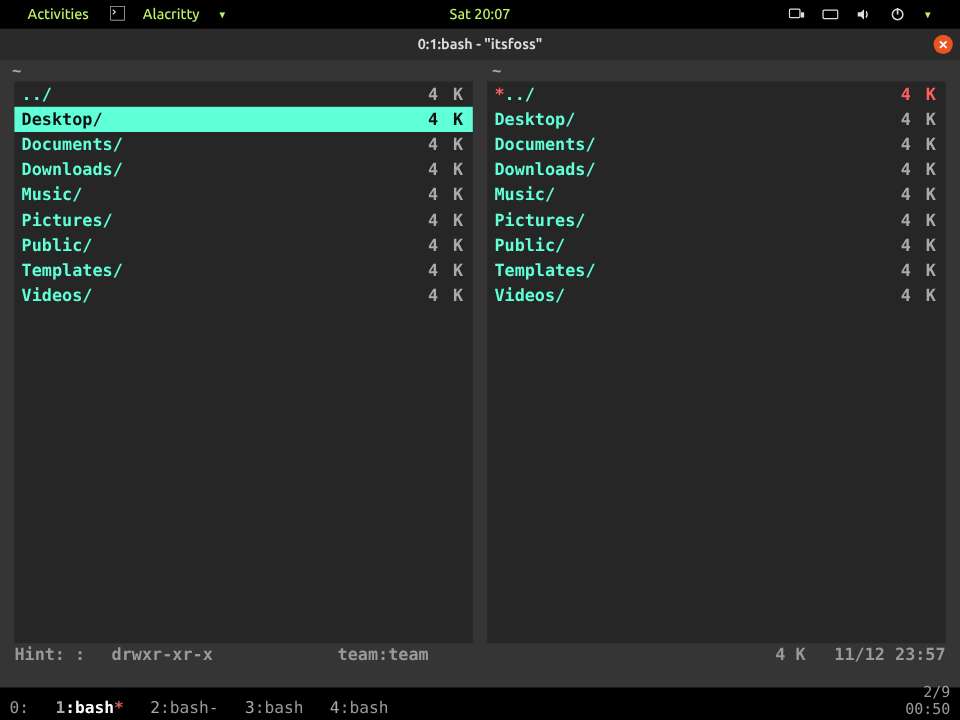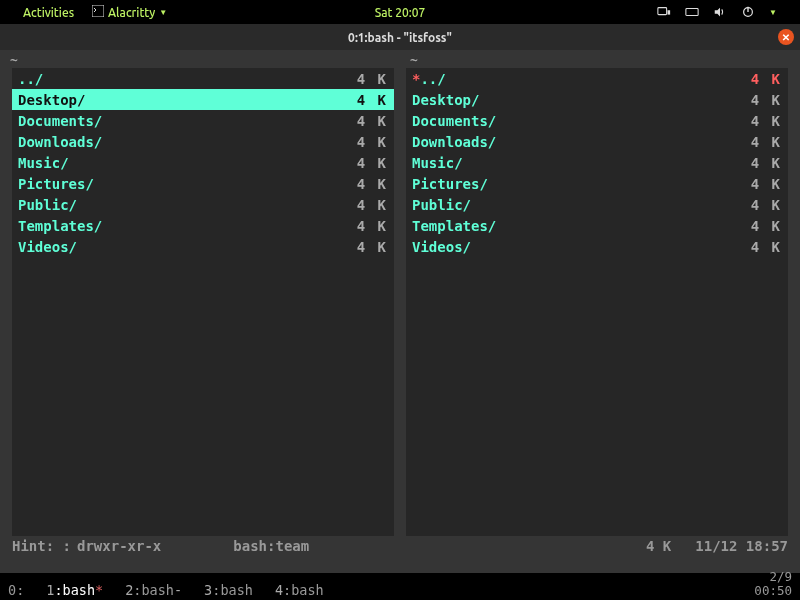--- a/index.html
+++ b/index.html
@@ -22,21 +22,21 @@
       color: #bef264;
       font-family: 'Ubuntu', sans-serif;
       font-size: 12px;
       font-weight: 500;
       padding: 0 23px;
       justify-content: space-between;
     }
     .top-bar-left { display: flex; align-items: center; gap: 18px; }
     .top-bar-center { position: absolute; left: 50%; transform: translateX(-50%); }
     .top-bar-right { display: flex; align-items: center; gap: 14px; }
-    .app-menu { display: flex; align-items: center; gap: 4px; }
+    .app-menu { display: flex; align-items: center; gap: 15px; }
     .tri-down { font-size: 8px; }
     .tray-icon svg { width: 14px; height: 14px; fill: #ddd; display: block; }
     
     
     .title-bar {
       height: 26px;
       background: #2a2a2a;
       display: flex;
       align-items: center;
       justify-content: center;
@@ -111,39 +111,39 @@
     
     
     .status-line {
       padding: 2px 12px 0 12px;
       display: flex;
       color: #999;
       font-size: 14px;
       font-weight: bold;
       justify-content: space-between;
     }
-    .status-left { display: flex; gap: 6px; }
+    .status-left { display: flex; gap: 22px; }
     .status-right { display: flex; gap: 24px; }
     
     
     .tmux-bar {
       height: 27px;
       background: #000;
       display: flex;
       align-items: flex-end;
       color: #999;
       font-size: 13.5px;
       font-weight: normal;
       padding: 0 8px 2px 8px;
       justify-content: space-between;
       position: relative;
     }
     .tmux-left { display: flex; gap: 22px; align-items: baseline; }
     .tmux-right { display: flex; flex-direction: column; align-items: flex-end; font-size: 12.5px; line-height: 14px; }
-    .tmux-win.active { color: #eee; font-weight: normal; }
+    .tmux-win.active { color: #eee; font-weight: bold; }
     .tmux-win .idx { color: #aaa; }
     .tmux-win.active .name { color: #fff; }
     .flag-star { color: #d75f5f; }
     .flag-dash { color: #aaa; }
   </style>
 </head>
 <body>
 
 <div class="top-bar">
   <div class="top-bar-left">
@@ -278,25 +278,25 @@
           <span class="size">4 K</span>
         </div>
       </div>
   </div>
 
   <div class="status-line">
     <div class="status-left">
       <span>Hint: :</span>
       <span>drwxr-xr-x</span>
       <span style="width:60px"></span>
-      <span>bash:team</span>
+      <span>team:team</span>
     </div>
     <div class="status-right">
       <span>4 K</span>
-      <span>11/12 18:57</span>
+      <span>11/12 23:57</span>
     </div>
   </div>
 </div>
 
 <div class="tmux-bar">
   <div class="tmux-left" id="tmux-left">
     <span>0:</span>
   <span class="tmux-win active"><span class="idx">1</span><span class="name">:bash</span><span class="flag-star">*</span></span>
       <span class="tmux-win"><span class="idx">2</span><span class="name">:bash</span><span class="flag-dash">-</span></span>
       <span class="tmux-win"><span class="idx">3</span><span class="name">:bash</span></span>

